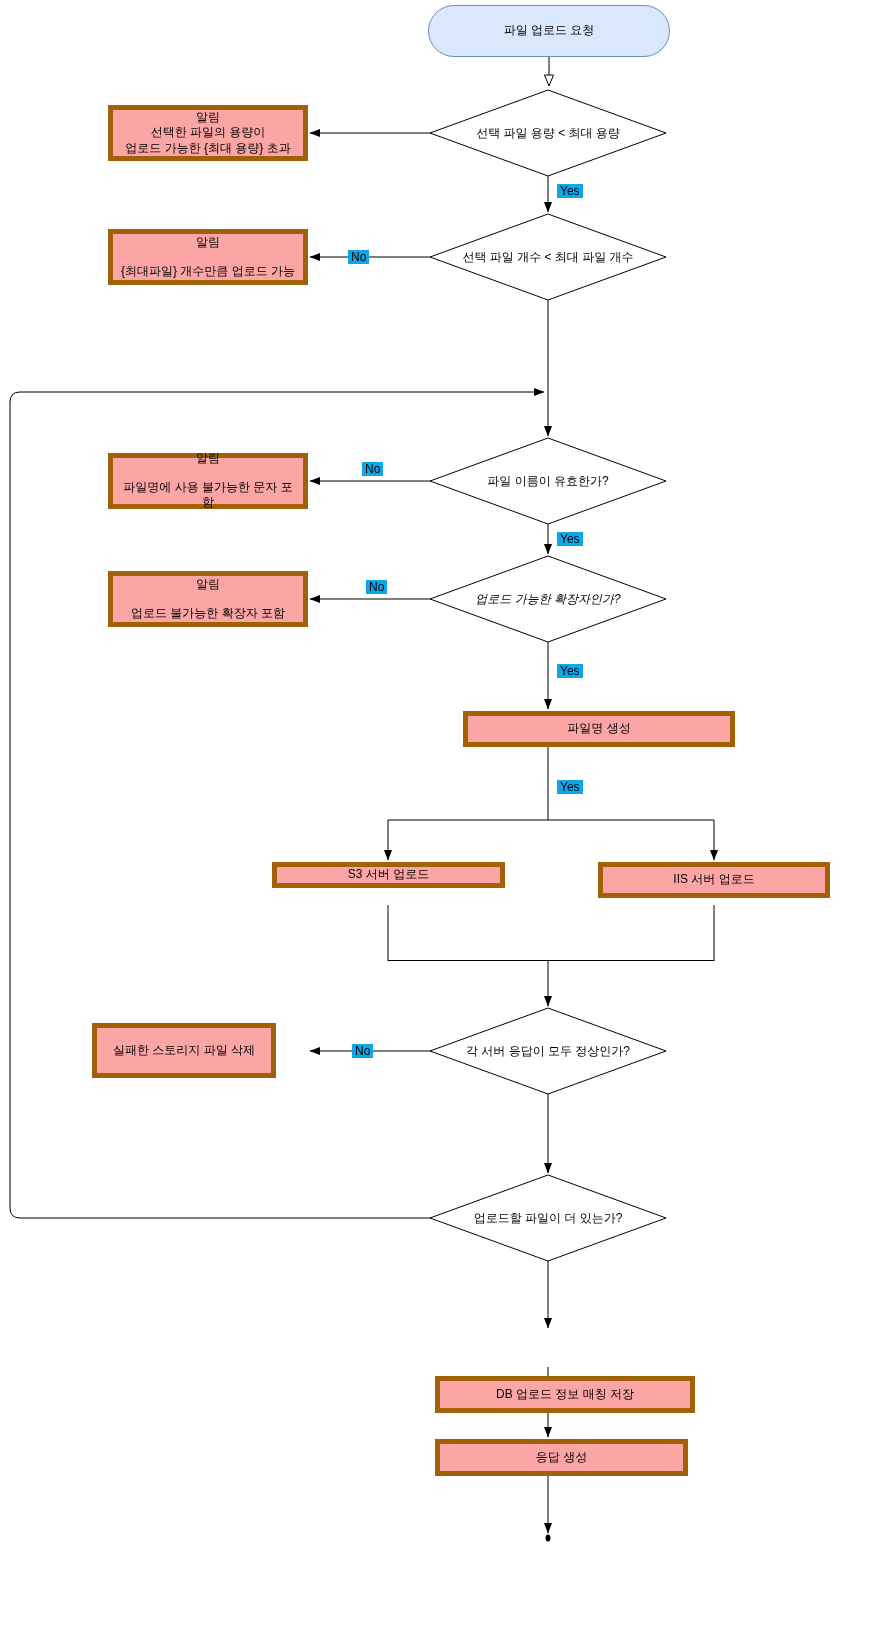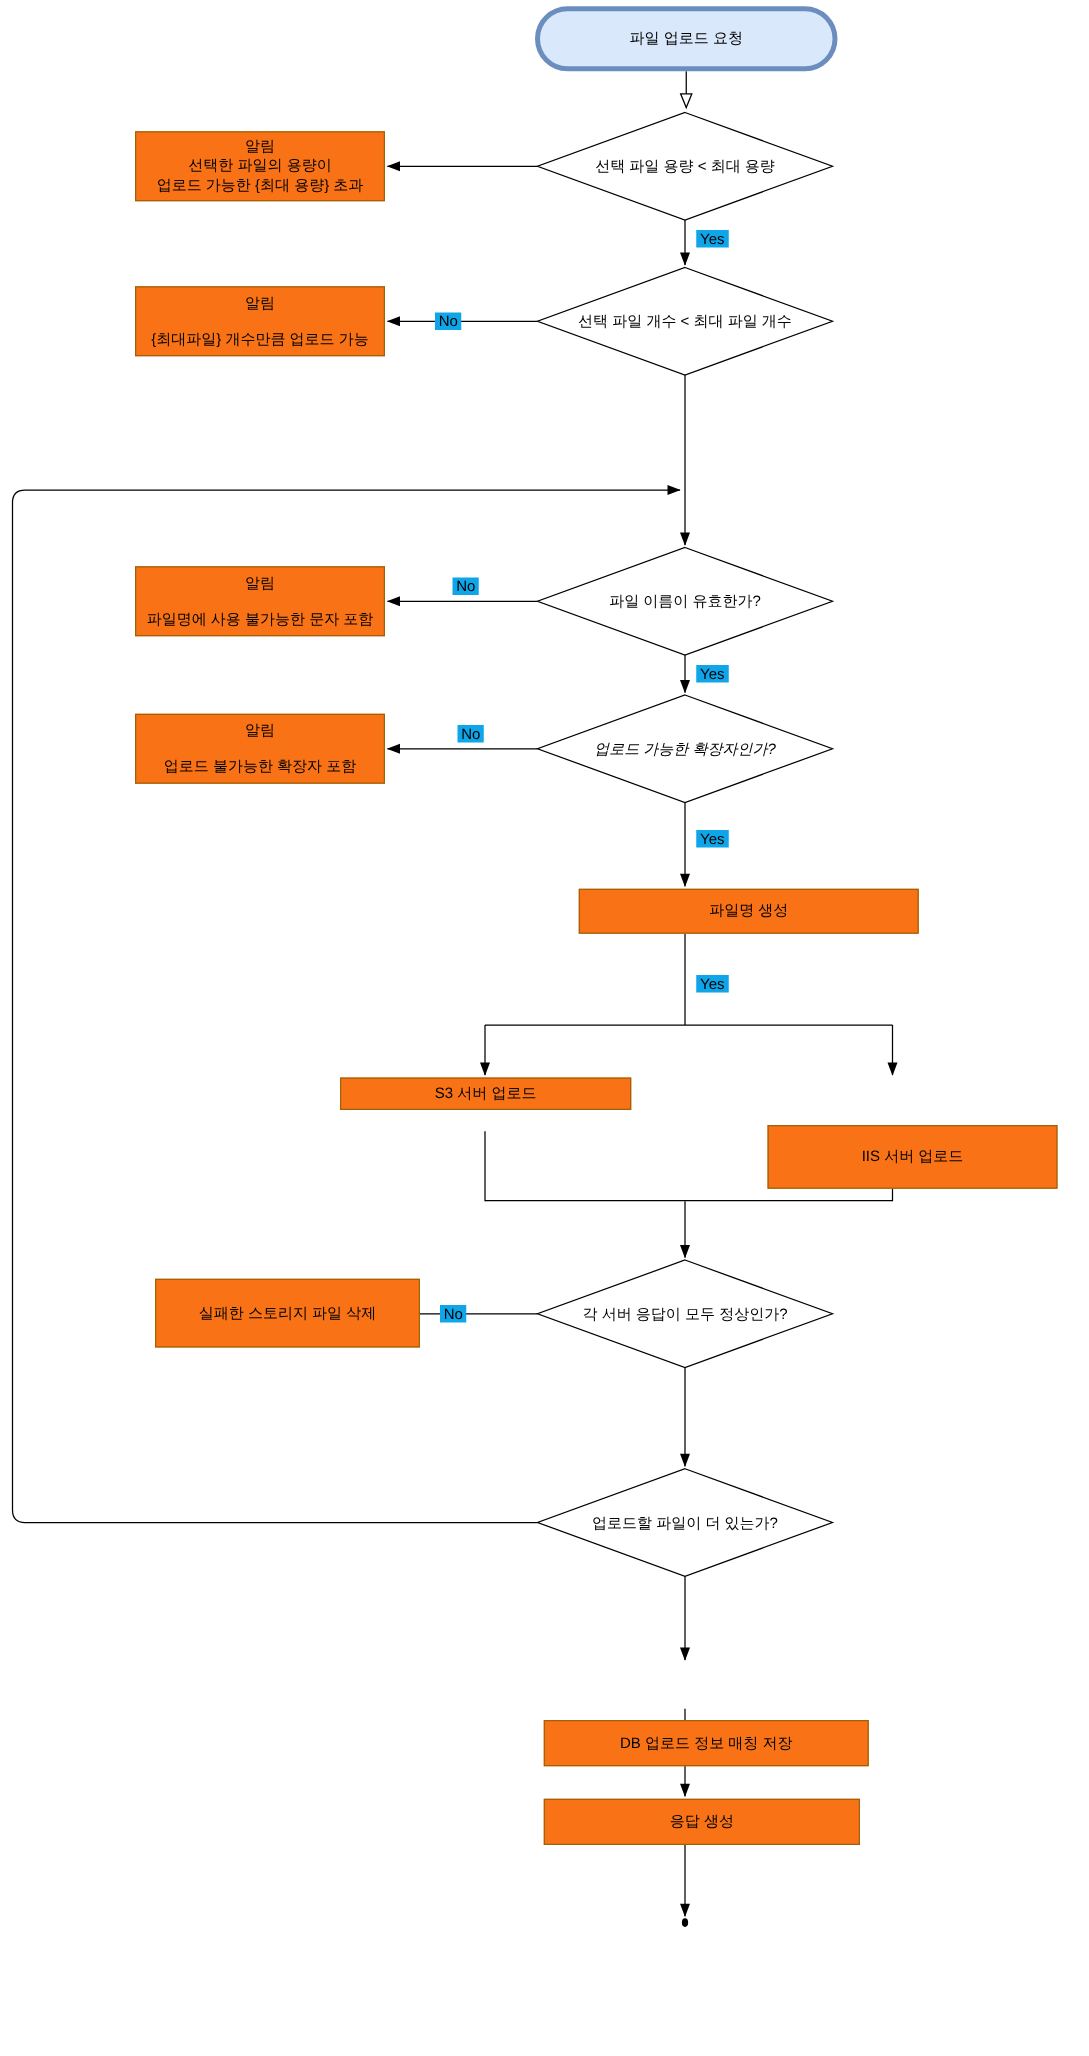--- a/index.html
+++ b/index.html
@@ -9,29 +9,29 @@
     font-family:"Liberation Sans", sans-serif;
     font-size:12px;color:#000;
     overflow:hidden;
     background:#fff;
   }
   .canvas svg{position:absolute;left:0;top:0;}
   .node{
     position:absolute;
     display:flex;align-items:center;justify-content:center;
     text-align:center;
-    background:#f97316;
-    border:1px solid #a16207;
+    background:#fca5a5;
+    border:5px solid #a16207;
     box-sizing:border-box;
     line-height:1.3;
   }
   .start{
     border-radius:26px;
     background:#dae8fc;
-    border:4px solid #7f1d1d;
+    border:1px solid #7f1d1d;
   }
   .alert{flex-direction:column;padding:2px 6px;}
   .alert.spaced{row-gap:13px;}
   .alert .body{white-space:pre-line;}
   .dtext{
     position:absolute;
     width:220px;height:40px;
     display:flex;align-items:center;justify-content:center;
     text-align:right;line-height:1.25;
   }
@@ -112,22 +112,22 @@
     <div>알림</div>
     <div class="body">파일명에 사용 불가능한 문자 포함</div>
   </div>
   <div class="node alert spaced" style="left:108px;top:571px;width:200px;height:56px;">
     <div>알림</div>
     <div class="body">업로드 불가능한 확장자 포함</div>
   </div>
 
   <div class="node" style="left:433px;top:711px;width:272px;height:36px;margin-left:30px;">파일명 생성</div>
   <div class="node" style="left:272px;top:862px;width:233px;height:26px;">S3 서버 업로드</div>
-  <div class="node" style="left:598px;top:900px;width:232px;height:51px;margin-left:16px;">IIS 서버 업로드</div>
-  <div class="node" style="left:124px;top:1023px;width:212px;height:55px;">실패한 스토리지 파일 삭제</div>
+  <div class="node" style="left:598px;top:862px;width:232px;height:36px;">IIS 서버 업로드</div>
+  <div class="node" style="left:92px;top:1023px;width:184px;height:55px;">실패한 스토리지 파일 삭제</div>
   <div class="node" style="left:435px;top:1376px;width:260px;height:37px;">DB 업로드 정보 매칭 저장</div>
   <div class="node" style="left:435px;top:1439px;width:253px;height:37px;">응답 생성</div>
 
   <div class="edge-label" style="left:557px;top:184px;">Yes</div>
   <div class="edge-label" style="left:348px;top:250px;">No</div>
   <div class="edge-label" style="left:362px;top:462px;">No</div>
   <div class="edge-label" style="left:557px;top:532px;">Yes</div>
   <div class="edge-label" style="left:366px;top:580px;">No</div>
   <div class="edge-label" style="left:557px;top:664px;">Yes</div>
   <div class="edge-label" style="left:557px;top:780px;">Yes</div>

